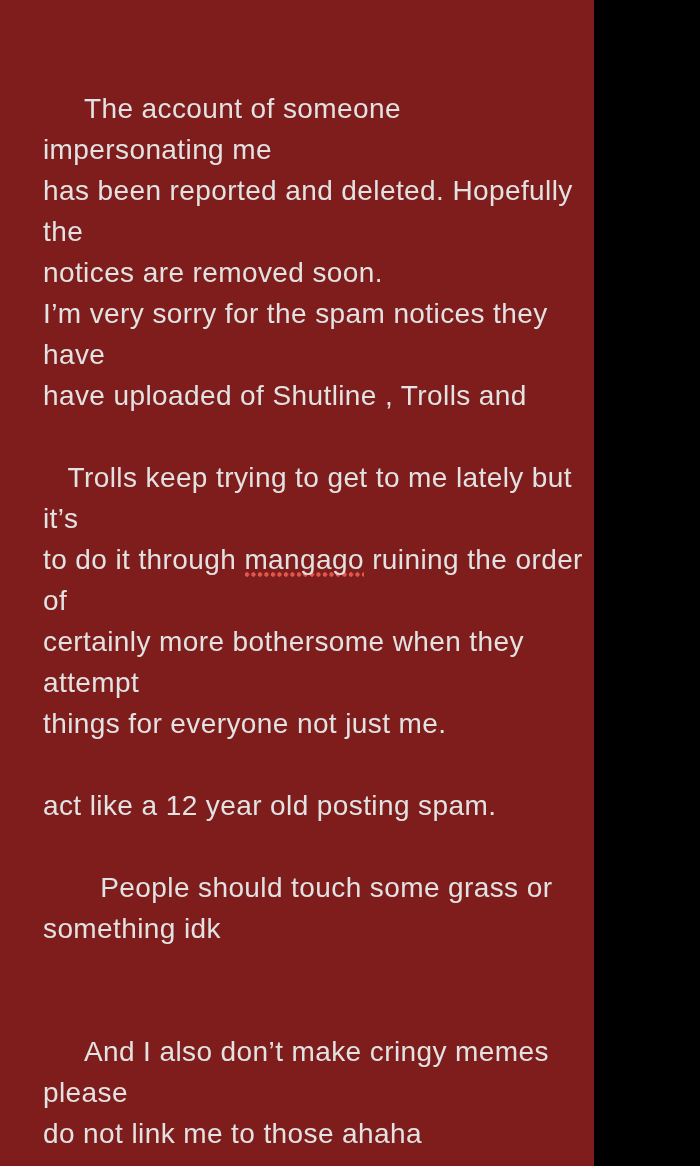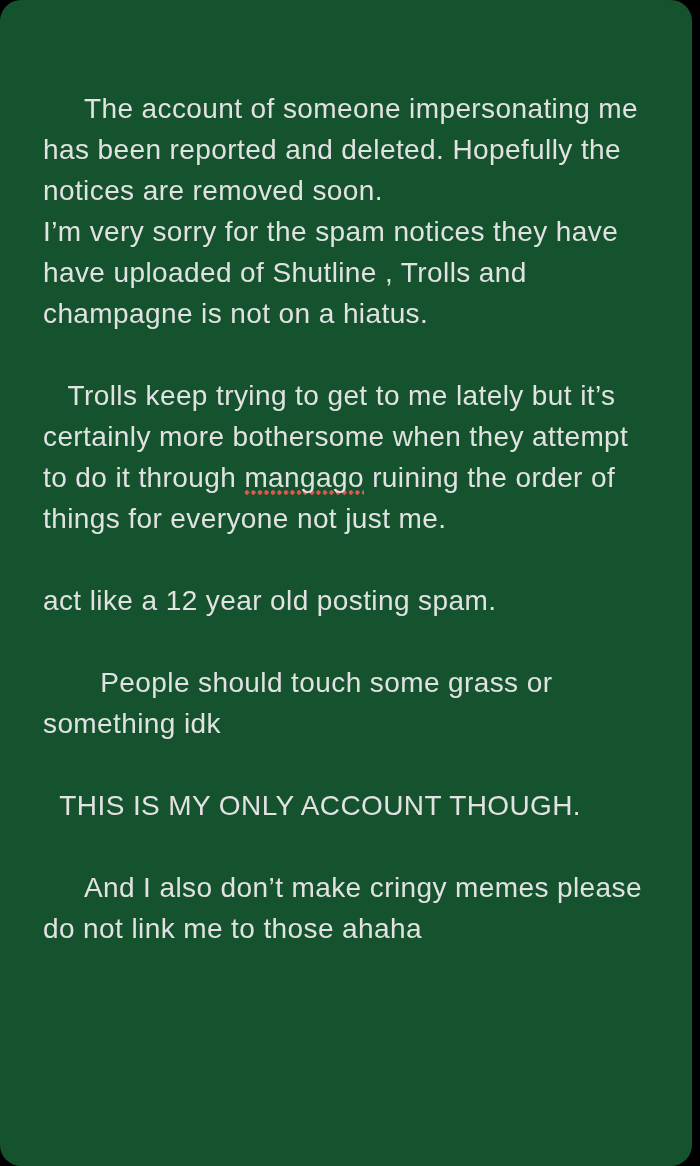--- a/index.html
+++ b/index.html
@@ -7,30 +7,29 @@
     padding: 0;
     background: #000000;
   }
   body {
     width: 700px;
     height: 1166px;
     overflow: hidden;
   }
   .note-body {
     box-sizing: border-box;
-    width: 692px;
+    width: 594px;
     height: 1166px;
     padding: 88px 8px 0 43px;
-    background: #14532d;
+    background: #7f1d1d;
     font-family: "Liberation Sans", "DejaVu Sans", sans-serif;
     font-size: 28px;
     line-height: 41px;
     letter-spacing: 0.4px;
     color: #e2e2e2;
-    border-radius: 21px;
   }
   .line {
     white-space: pre-wrap;
     min-height: 41px;
   }
   .misspelled {
     padding-bottom: 2px;
     background-image: radial-gradient(circle at 3px 2.5px, #df574d 2px, rgba(0,0,0,0) 2.4px);
     background-size: 6.5px 5px;
     background-repeat: repeat-x;
@@ -39,29 +38,27 @@
 </style>
 </head>
 <body>
 
 <main class="note-body">
   <div class="line">     The account of someone impersonating me</div>
   <div class="line">has been reported and deleted. Hopefully the</div>
   <div class="line">notices are removed soon.</div>
   <div class="line">I’m very sorry for the spam notices they have</div>
   <div class="line">have uploaded of Shutline , Trolls and</div>
-  <div class="line">champagne is not on a hiatus.</div>
   <div class="line"></div>
   <div class="line">   Trolls keep trying to get to me lately but it’s</div>
+  <div class="line"><span>to do it through </span><span class="misspelled">mangago</span><span> ruining the order of</span></div>
   <div class="line">certainly more bothersome when they attempt</div>
-  <div class="line"><span>to do it through </span><span class="misspelled">mangago</span><span> ruining the order of</span></div>
   <div class="line">things for everyone not just me.</div>
   <div class="line"></div>
   <div class="line">act like a 12 year old posting spam.</div>
   <div class="line"></div>
   <div class="line">       People should touch some grass or</div>
   <div class="line">something idk</div>
   <div class="line"></div>
-  <div class="line">  THIS IS MY ONLY ACCOUNT THOUGH.</div>
   <div class="line"></div>
   <div class="line">     And I also don’t make cringy memes please</div>
   <div class="line">do not link me to those ahaha</div>
 </main>
 
 </body></html>

